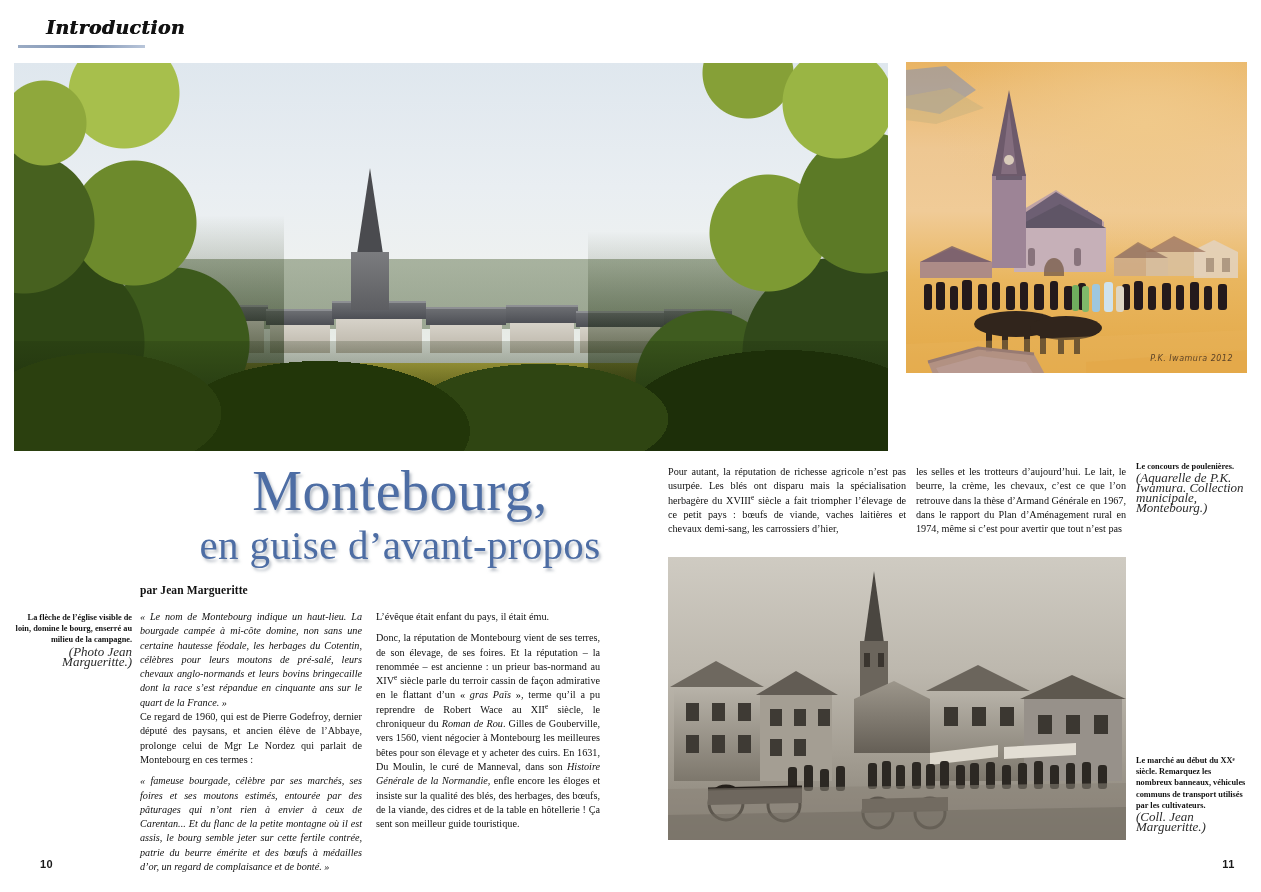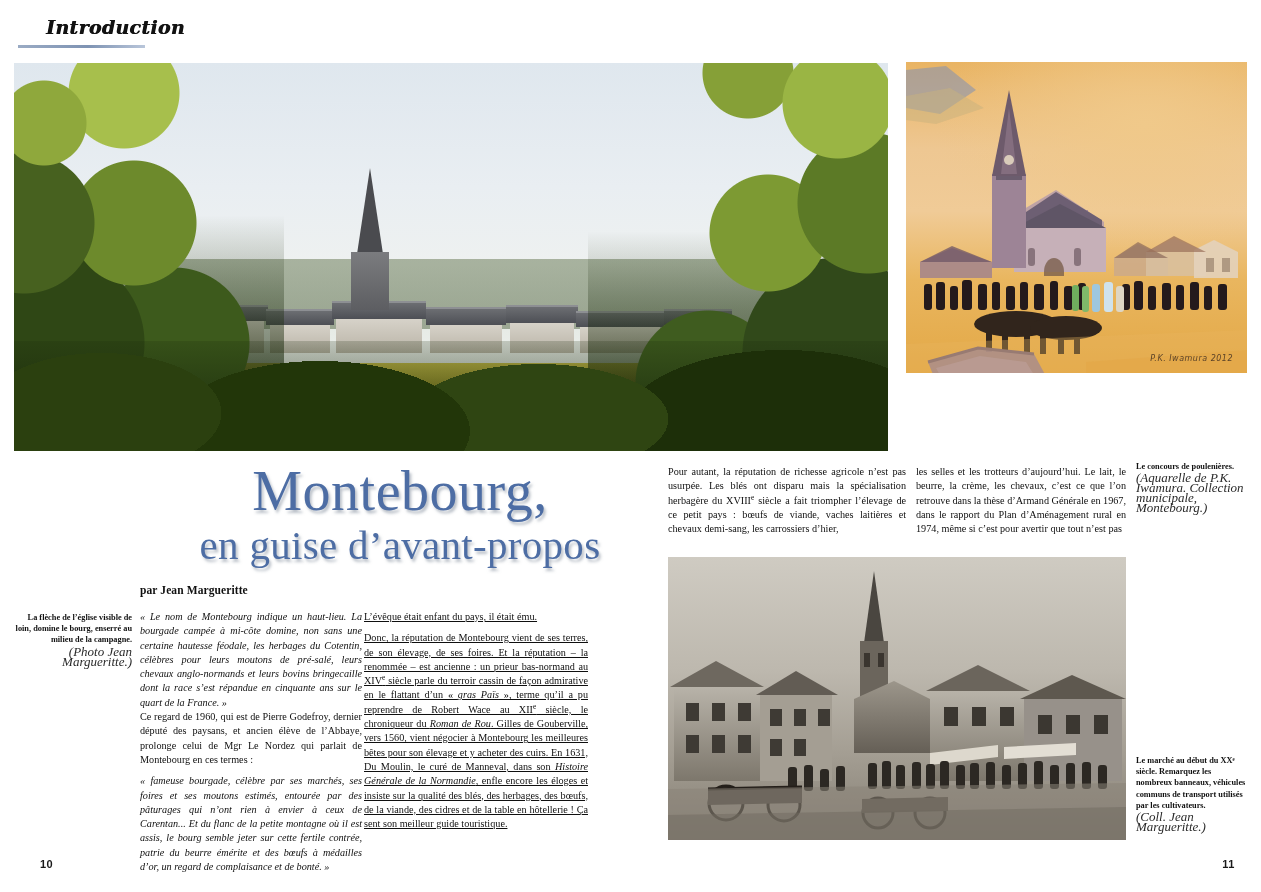--- a/index.html
+++ b/index.html
@@ -209,22 +209,22 @@
   }
   .col p { margin: 0; }
   .col p + p { text-indent: 0; margin-top: 7px; }
 
   .col-lq {                 
     left: 140px; top: 610px; width: 222px;
     font-size: 10.2px; line-height: 14.3px;
     font-style: italic;
   }
   .col-l2 {                 
-    left: 364px; top: 610px; width: 224px;
-    font-size: 10.2px; line-height: 14.3px; text-decoration: underline;
+    left: 376px; top: 610px; width: 224px;
+    font-size: 10.2px; line-height: 14.3px;
   }
   .col-r1 {                 
     left: 668px; top: 465px; width: 238px;
     font-size: 10.2px; line-height: 14.3px;
   }
   .col-r2 {                 
     left: 916px; top: 465px; width: 210px;
     font-size: 10.2px; line-height: 14.3px;
   }
 

